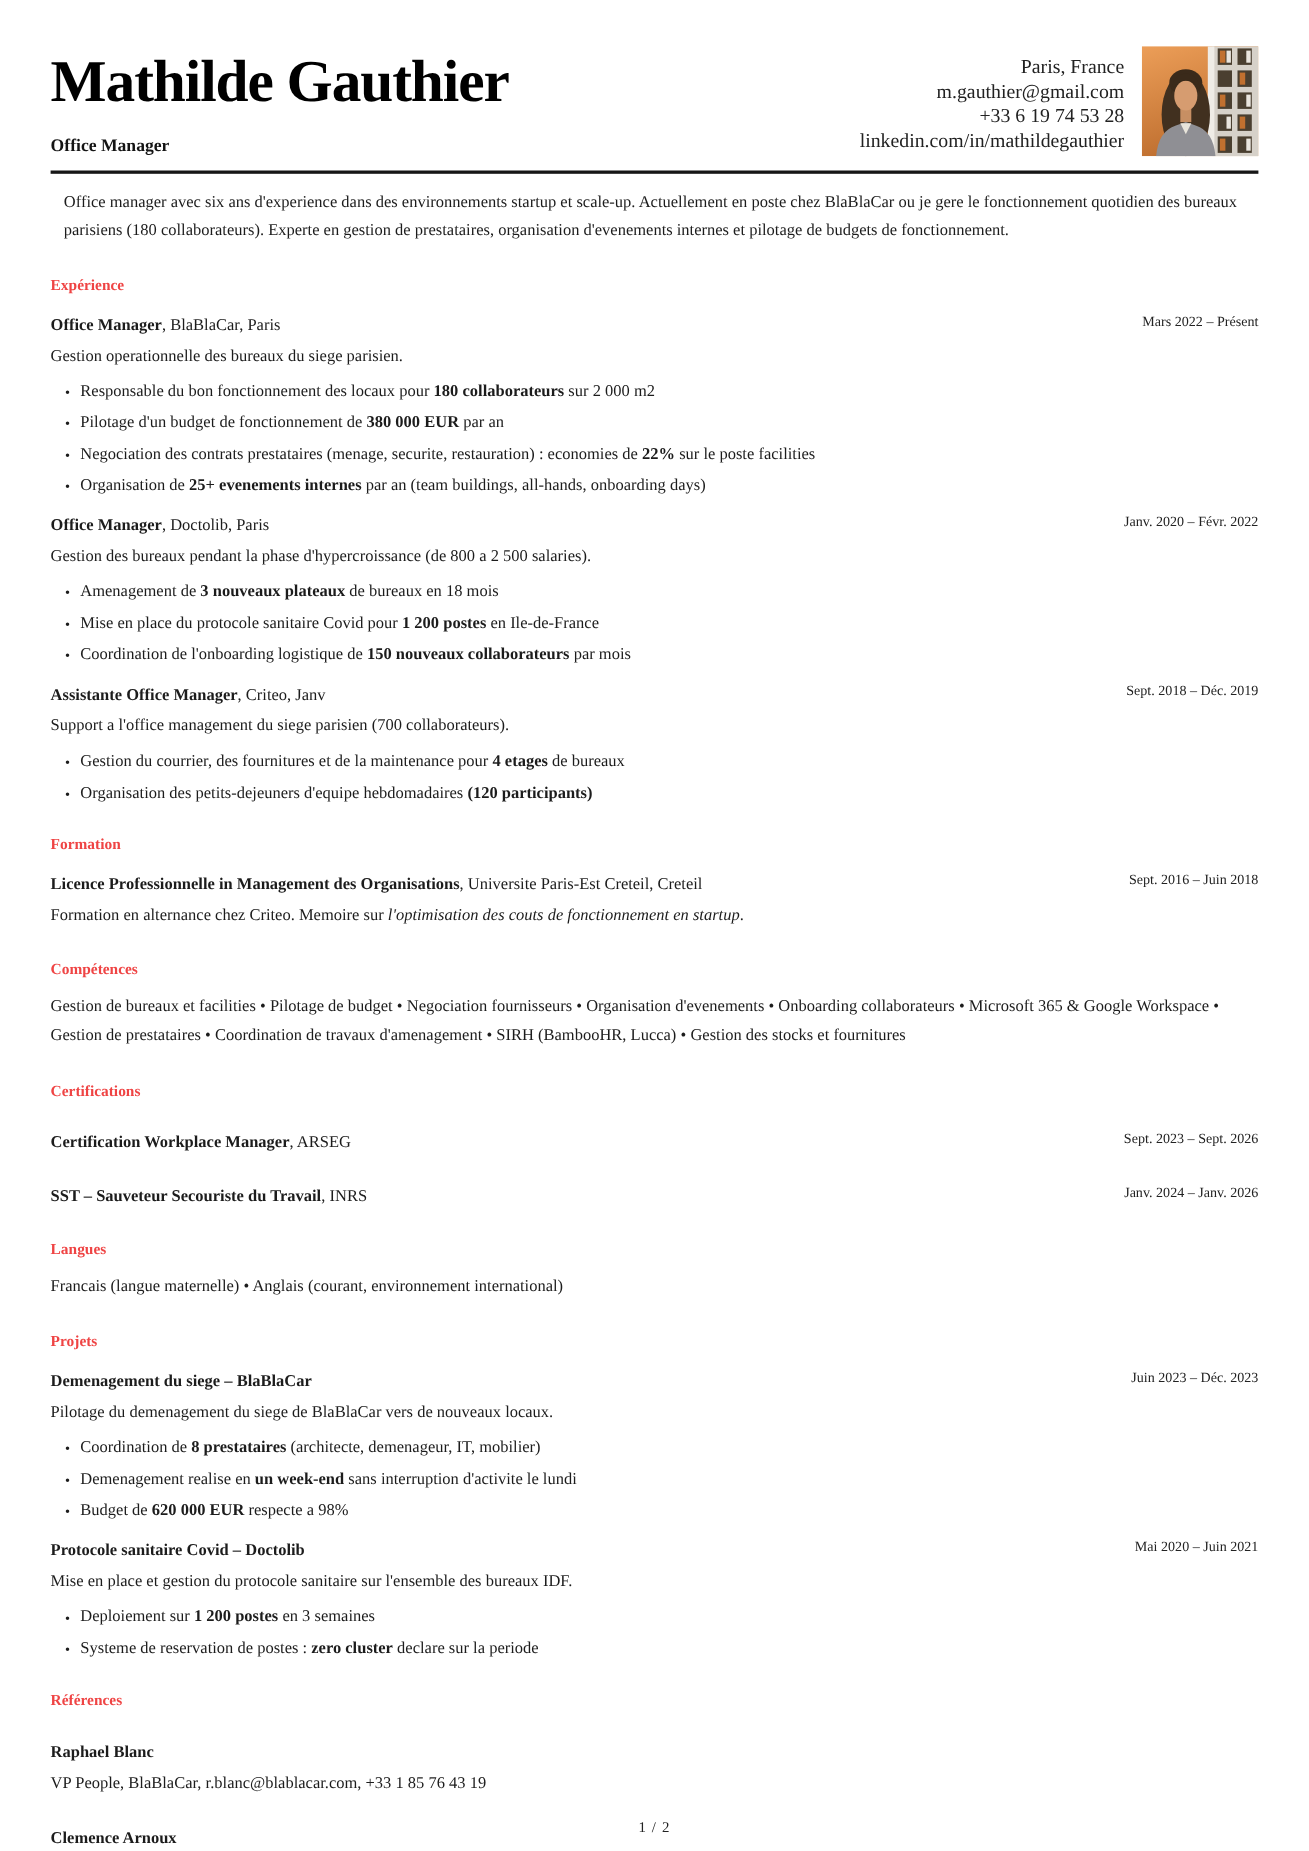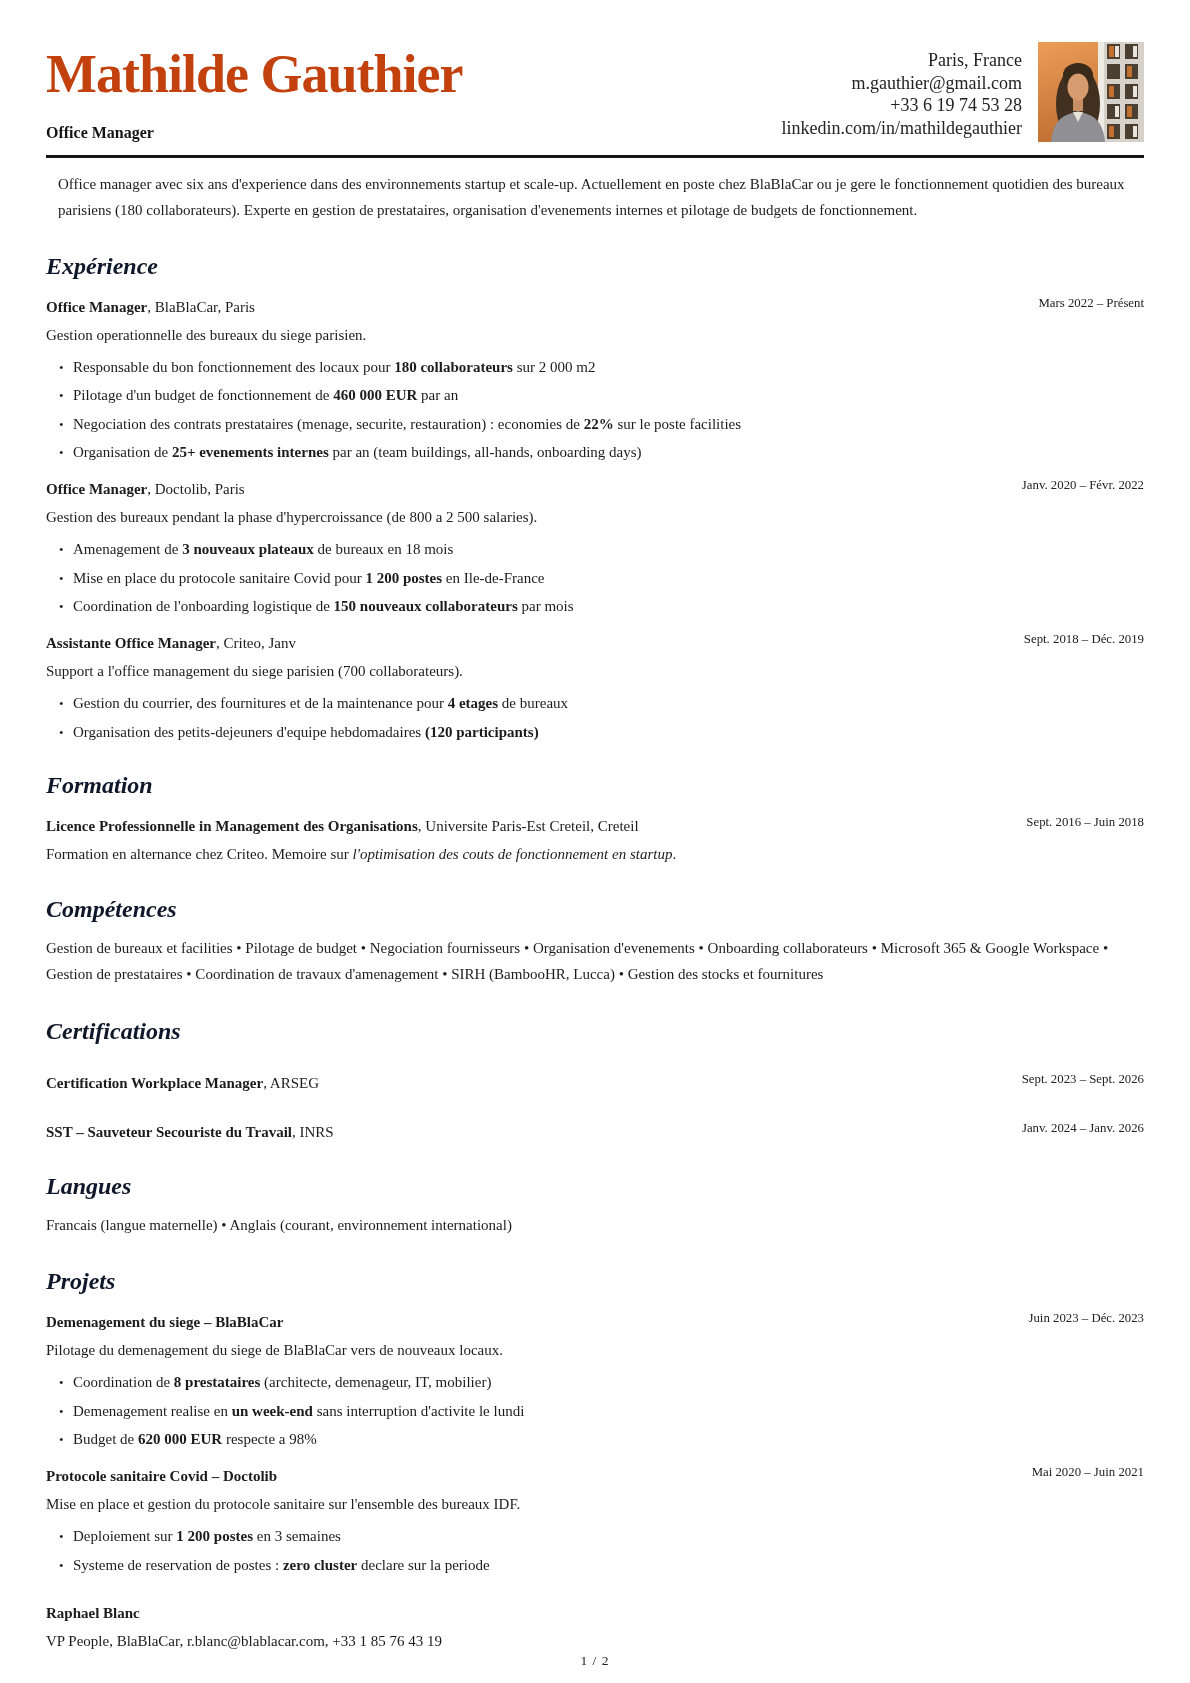--- a/index.html
+++ b/index.html
@@ -4,28 +4,28 @@
 <style>
   html,body{margin:0;padding:0;}
   body{
     width:1190px;height:1683px;background:#ffffff;color:#1c1c1c;
     font-family:"Liberation Serif","DejaVu Serif",serif;
     position:relative;overflow:hidden;
   }
   .page{padding:42px 46px 0 46px;}
   .header{display:flex;justify-content:space-between;align-items:flex-start;}
   .header-left{padding-top:4px;}
-  .name{font-size:54px;font-weight:700;letter-spacing:-1px;line-height:1.05;margin:0;color:#c2410c;}
+  .name{font-size:54px;font-weight:700;letter-spacing:-1px;line-height:1.05;margin:0;color:#000000;}
   .job-title{font-size:16px;font-weight:700;margin-top:21px;color:#141414;}
   .header-right{display:flex;align-items:flex-start;}
   .contact{text-align:right;font-size:18px;line-height:22.5px;padding-top:7px;color:#222;}
   .photo{width:106px;height:100px;margin-left:16px;display:block;flex:0 0 auto;}
   .rule{height:2.5px;background:#161616;margin-top:13px;}
   .summary{font-size:15px;line-height:26px;margin:13px 0 0 12px;}
-  .section-heading{font-size:24px;font-weight:700;margin:30px 0 0 0;color:#0f172a;font-style:italic;}
+  .section-heading{font-size:14px;font-weight:700;margin:30px 0 0 0;color:#ef4444;}
   .resume-entry{margin-top:16px;}
   .tight .resume-entry{margin-top:27px;}
   .entry-header{display:flex;justify-content:space-between;align-items:flex-start;}
   .entry-title{font-size:15px;line-height:22px;}
   .entry-date{font-size:12.8px;white-space:nowrap;color:#222;margin-left:20px;}
   .entry-description{font-size:15px;line-height:23px;margin-top:6px;}
   .bullet-list{margin:10px 0 2px 0;padding:0 0 0 27px;list-style:none;}
   .bullet-item{font-size:15px;line-height:20px;margin-bottom:8.5px;position:relative;}
   .bullet-item::before{content:"\2022";position:absolute;left:-14px;top:1px;font-size:13px;color:#1c1c1c;}
   .inline-list{font-size:15px;line-height:26.5px;margin:12px 0 0 0;}
@@ -104,21 +104,21 @@
   <h2 class="section-heading">Expérience</h2>
   <div>
       <div class="resume-entry">
         <div class="entry-header">
           <div class="entry-title"><span class="b ">Office Manager</span><span>, BlaBlaCar, Paris</span></div>
           <div class="entry-date">Mars 2022 – Présent</div>
         </div>
         <div class="entry-description"><span>Gestion operationnelle des bureaux du siege parisien.</span></div>
         <ul class="bullet-list">
           <li class="bullet-item"><span>Responsable du bon fonctionnement des locaux pour </span><span class="b ">180 collaborateurs</span><span> sur 2 000 m2</span></li>
-          <li class="bullet-item"><span>Pilotage d'un budget de fonctionnement de </span><span class="b ">460 000 EUR</span><span> par an</span></li>
+          <li class="bullet-item"><span>Pilotage d'un budget de fonctionnement de </span><span class="b ">380 000 EUR</span><span> par an</span></li>
           <li class="bullet-item"><span>Negociation des contrats prestataires (menage, securite, restauration) : economies de </span><span class="b ">22%</span><span> sur le poste facilities</span></li>
           <li class="bullet-item"><span>Organisation de </span><span class="b ">25+ evenements internes</span><span> par an (team buildings, all-hands, onboarding days)</span></li>
         </ul>
       </div>
       <div class="resume-entry">
         <div class="entry-header">
           <div class="entry-title"><span class="b ">Office Manager</span><span>, Doctolib, Paris</span></div>
           <div class="entry-date">Janv. 2020 – Févr. 2022</div>
         </div>
         <div class="entry-description"><span>Gestion des bureaux pendant la phase d'hypercroissance (de 800 a 2 500 salaries).</span></div>
@@ -194,20 +194,21 @@
           <div class="entry-date">Mai 2020 – Juin 2021</div>
         </div>
         <div class="entry-description"><span>Mise en place et gestion du protocole sanitaire sur l'ensemble des bureaux IDF.</span></div>
         <ul class="bullet-list">
           <li class="bullet-item"><span>Deploiement sur </span><span class="b ">1 200 postes</span><span> en 3 semaines</span></li>
           <li class="bullet-item"><span>Systeme de reservation de postes : </span><span class="b ">zero cluster</span><span> declare sur la periode</span></li>
         </ul>
       </div>
     </div>
 
+  <h2 class="section-heading">Références</h2>
   <div class="tight">
       <div class="resume-entry">
         <div class="entry-header">
           <div class="entry-title"><span class="b ">Raphael Blanc</span></div>
         </div>
         <div class="entry-description"><span>VP People, BlaBlaCar, r.blanc@blablacar.com, +33 1 85 76 43 19</span></div>
       </div>
       <div class="resume-entry">
         <div class="entry-header">
           <div class="entry-title"><span class="b ">Clemence Arnoux</span></div>

